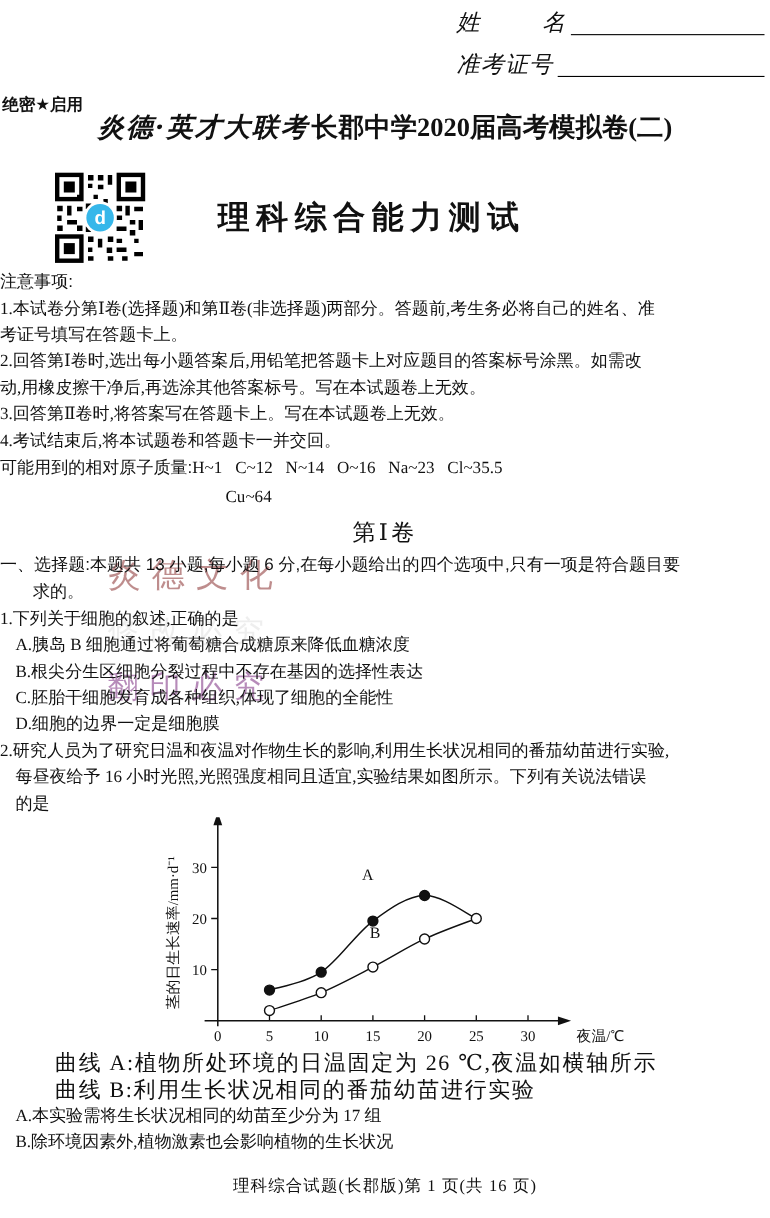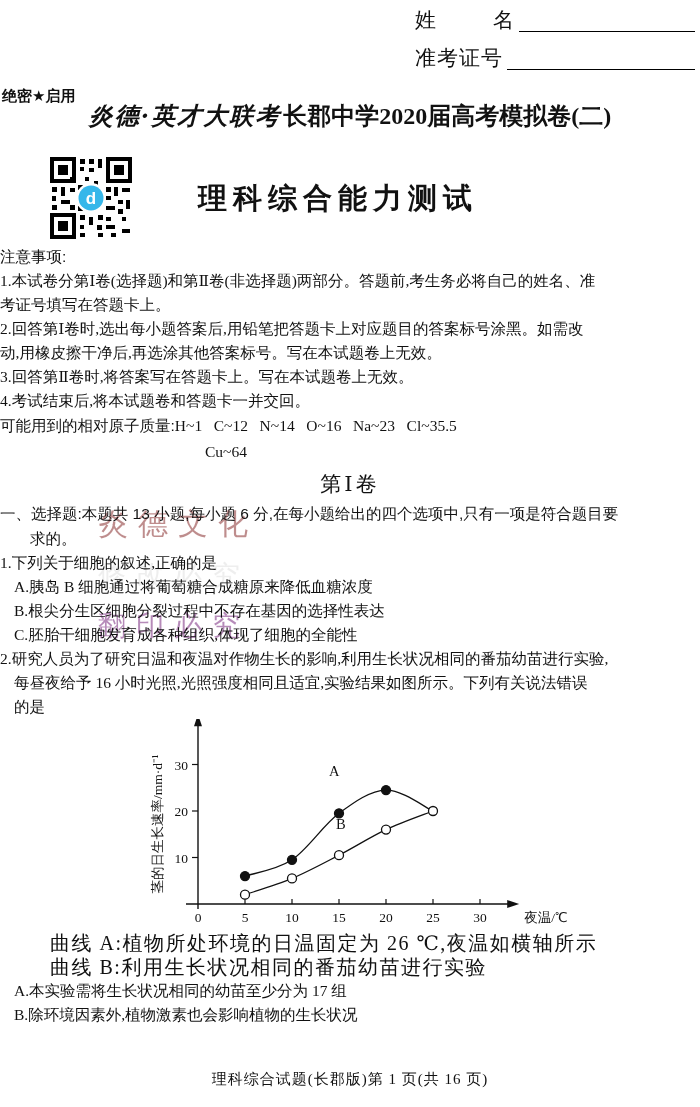--- a/index.html
+++ b/index.html
@@ -4,21 +4,21 @@
 <style>
   * { margin:0; padding:0; box-sizing:border-box; }
   html,body { background:#fff; }
   .page {
     position:relative; width:700px; height:1107px; margin:0 auto;
     background:#fff; color:#111; overflow:hidden;
     font-family:"Liberation Serif","DejaVu Serif",serif;
     font-size:15.5px; line-height:24px;
   }
   .hdr { position:relative; height:150px; }
-  .name-row { position:absolute; left:415px; width:280px; font-size:21px; display:flex; align-items:flex-end; }
+  .name-row { position:absolute; left:415px; width:280px; font-size:21px; display:flex; align-items:flex-end;font-style:italic; }
   .row1 { top:6px; } .row2 { top:44px; }
   .nlab { white-space:pre; letter-spacing:1px; }
   .gap2 { display:inline-block; width:56px; }
   .wline { display:inline-block; flex:1; border-bottom:1.3px solid #000; height:26px; margin-left:4px; }
   .secret { position:absolute; left:2px; top:84px; font-family:"Liberation Sans","DejaVu Sans",sans-serif; font-weight:bold; font-size:15px; }
   .main-title { position:absolute; top:104px; width:100%; text-align:center; font-size:24px; font-weight:bold; white-space:nowrap; }
   .brush { font-family:"DejaVu Serif",serif; font-style:italic; letter-spacing:2px; margin-right:2px; }
   .subject-row { display:flex; align-items:center; height:95px; padding-left:48px; }
   .qr { width:86px; height:86px; flex:0 0 auto; }
   .subject-title { margin-left:64px; font-family:"Liberation Sans","DejaVu Sans",sans-serif; font-weight:bold; font-size:29px; letter-spacing:6px; white-space:nowrap; }
@@ -97,20 +97,21 @@
 
     <div class="sec-title">第Ⅰ卷</div>
 
     <div class="instr bold-sans">一、选择题:本题共 13 小题,每小题 6 分,在每小题给出的四个选项中,只有一项是符合题目要</div>
     <div class="instr bold-sans ind30">求的。</div>
 
     <div class="bodyline">1.下列关于细胞的叙述,正确的是</div>
     <div class="bodyline ind14">A.胰岛 B 细胞通过将葡萄糖合成糖原来降低血糖浓度</div>
     <div class="bodyline ind14">B.根尖分生区细胞分裂过程中不存在基因的选择性表达</div>
     <div class="bodyline ind14">C.胚胎干细胞发育成各种组织,体现了细胞的全能性</div>
+    <div class="bodyline ind14">D.细胞的边界一定是细胞膜</div>
 
     <div class="bodyline">2.研究人员为了研究日温和夜温对作物生长的影响,利用生长状况相同的番茄幼苗进行实验,</div>
     <div class="bodyline ind14">每昼夜给予 16 小时光照,光照强度相同且适宜,实验结果如图所示。下列有关说法错误</div>
     <div class="bodyline ind14">的是</div>
 
     <div class="chart-wrap">
       <svg id="chart-svg" width="470" height="212" viewBox="0 0 470 212">
           <line x1="38" y1="185" x2="360.2" y2="185" stroke="#111" stroke-width="1.4"></line>
           <polygon points="371.2,185 359.2,181 359.2,189" fill="#111"></polygon>
           <line x1="50" y1="190" x2="50" y2="6.299999999999983" stroke="#111" stroke-width="1.4"></line>

